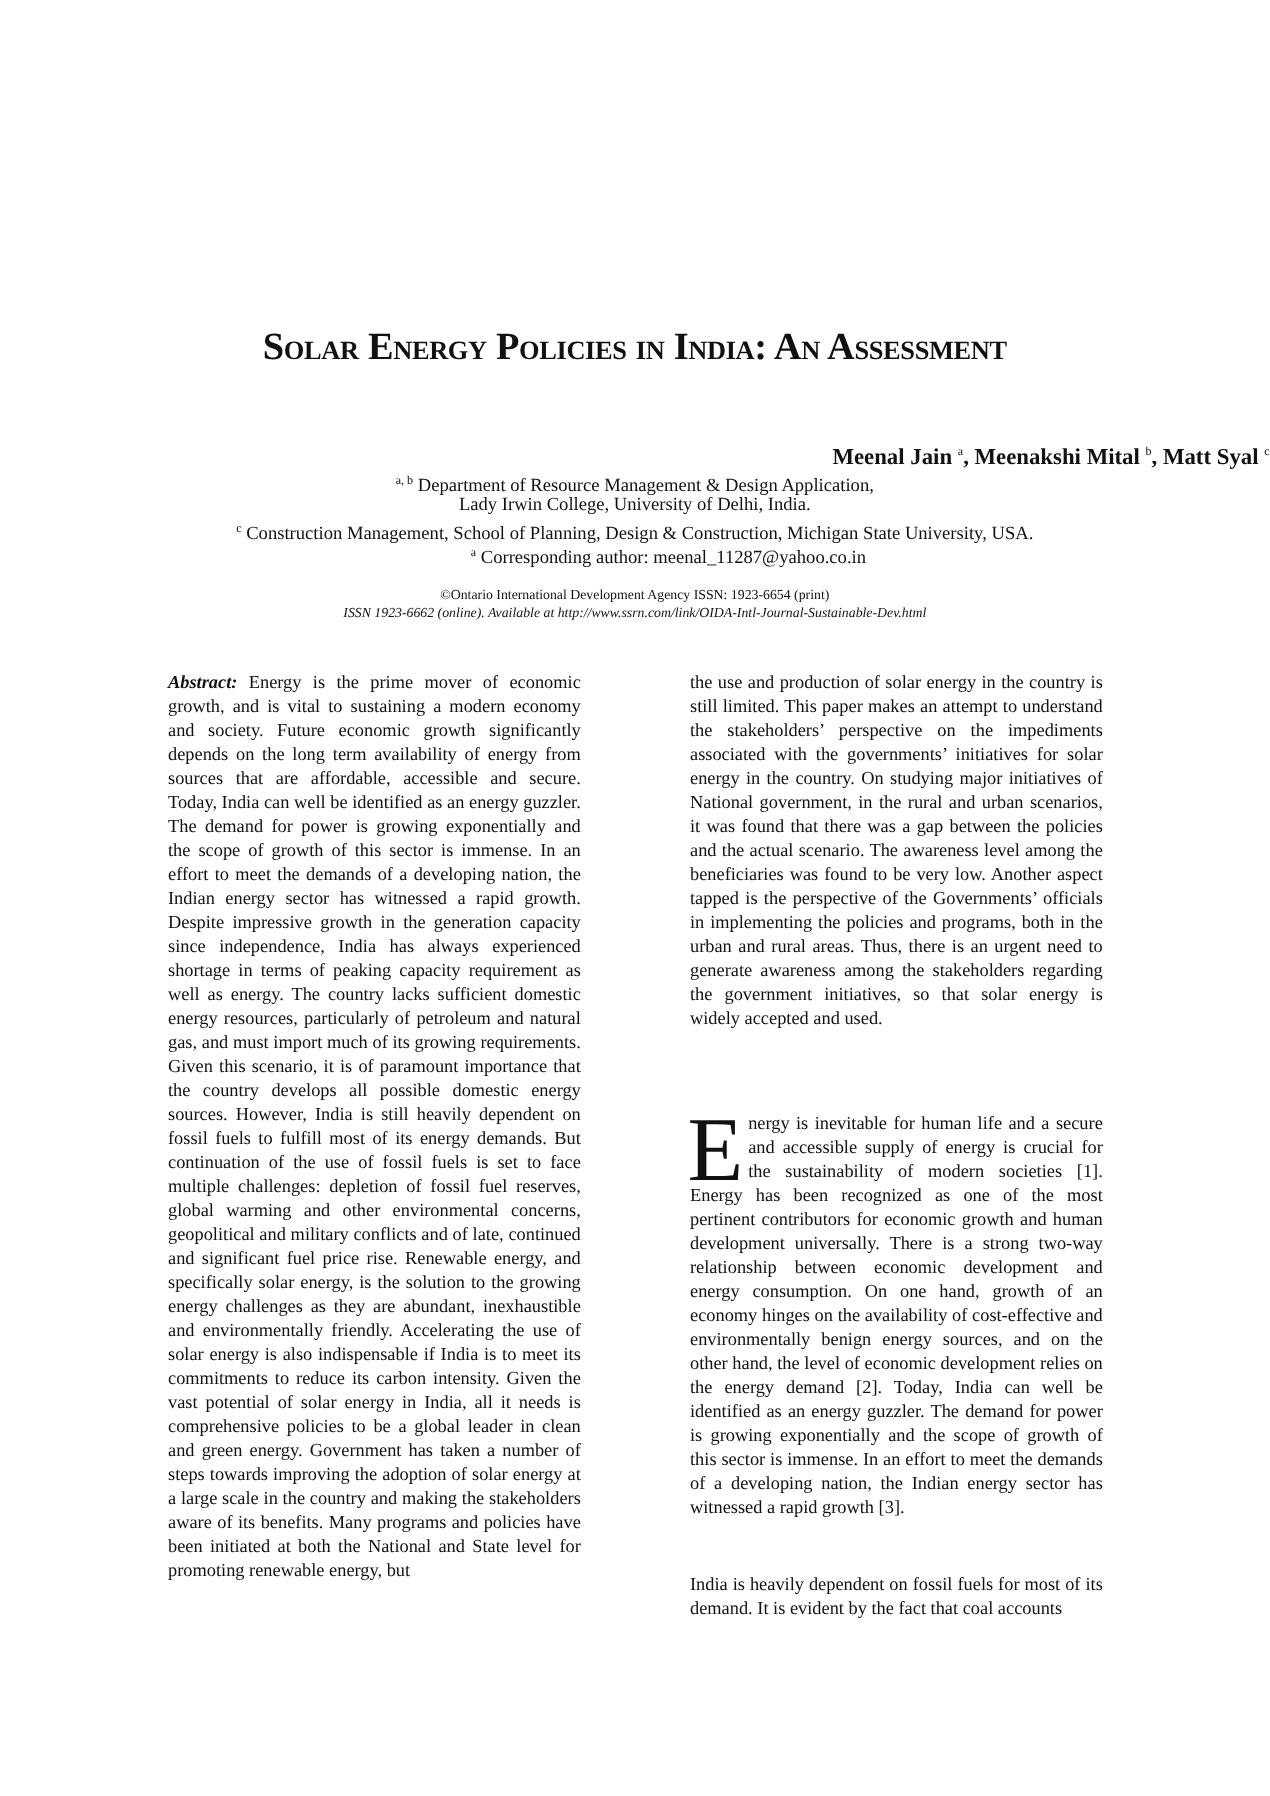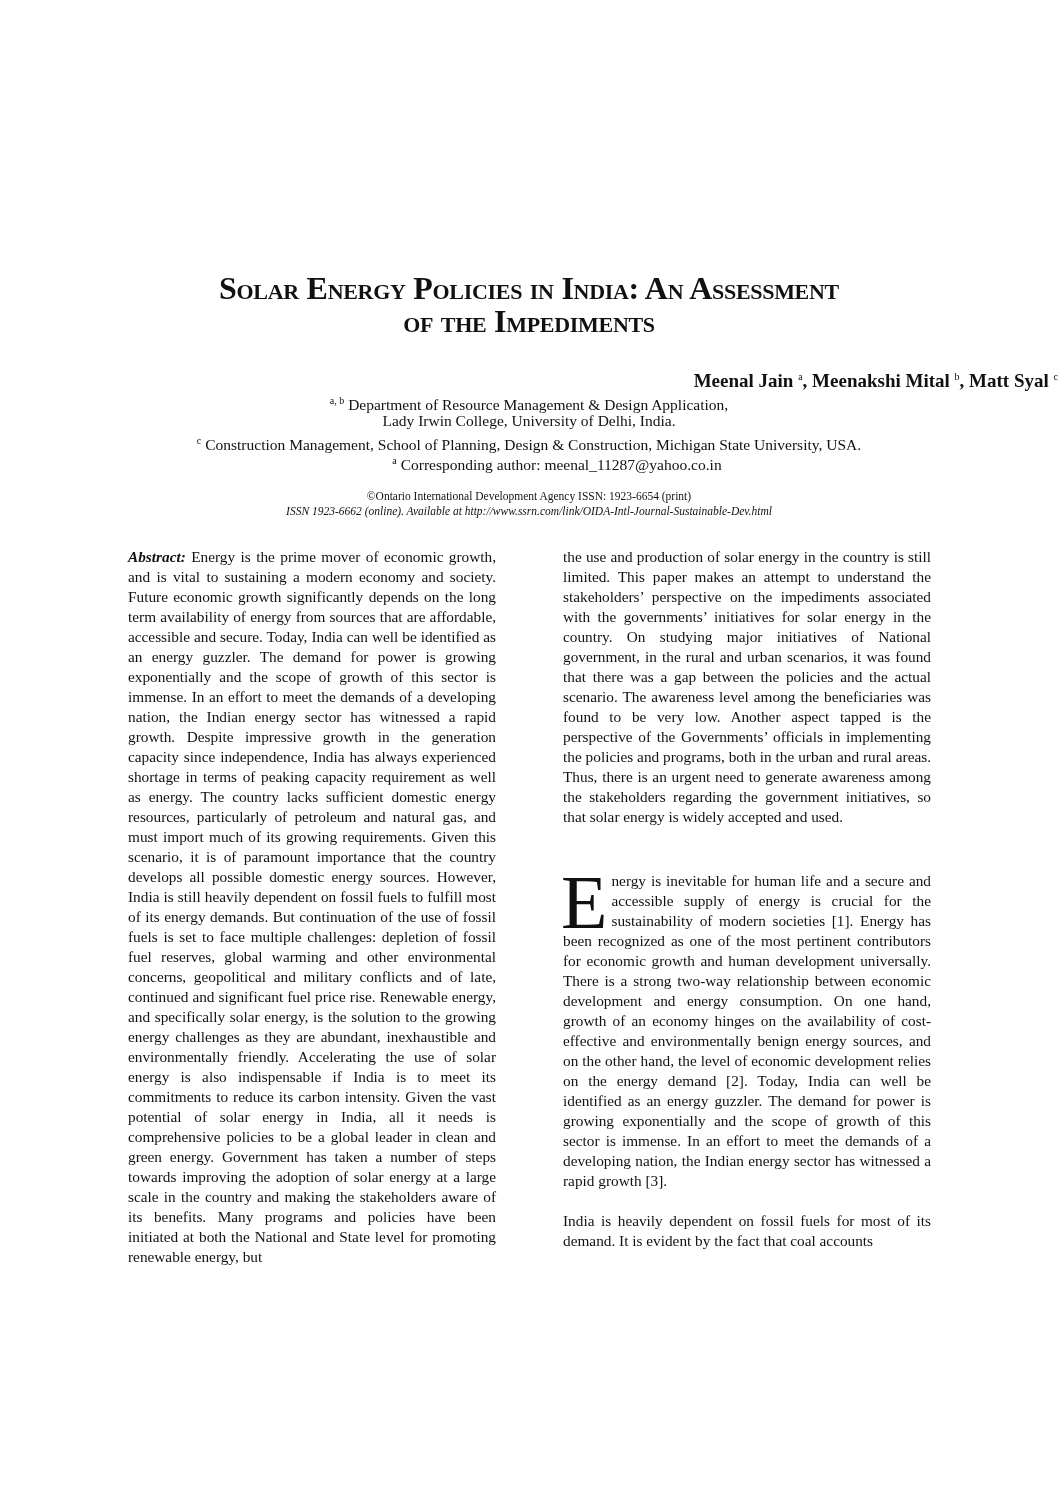--- a/index.html
+++ b/index.html
@@ -15,32 +15,31 @@
   .aff1 { top: 391px; }
   .aff2 { top: 411px; }
   .aff3 { top: 431px; }
   .aff4 { top: 451px; padding-left: 28px; }
   .copy { position: absolute; left: 0; width: 1058px; text-align: center; font-size: 11.5px; line-height: 15px; }
   .copy1 { top: 489px; }
   .copy2 { top: 504px; font-style: italic; }
   .col { position: absolute; width: 376px; font-size: 15.3px; line-height: 20px; text-align: justify; }
   .col-left { left: 124px; top: 543px; }
   .col-right { left: 559px; top: 543px; }
-  .col p { margin: 4px; }
+  .col p { margin: 16px; }
   .kw-label, .abs-label { font-weight: bold; font-style: italic; }
   .gap { height: 12px; }
   .heading { text-align: center; font-weight: bold; font-variant: small-caps; font-size: 15px; margin: 0; line-height: 20px; }
   .dropcap { float: left; font-size: 76px; line-height: 58px; margin: 2px 4px 0 -2px; font-weight: normal; }
 </style>
 </head>
 <body>
 
 <div class="title">
   <div>Solar Energy Policies in India: An Assessment</div>
-  <div>of the Impediments</div>
 </div>
 
 <div class="authors">
   <span>Meenal Jain</span>
   <sup>a</sup>,
   <span>Meenakshi Mital</span>
   <sup>b</sup>,
   <span>Matt Syal</span>
   <sup>c</sup>
 </div>

